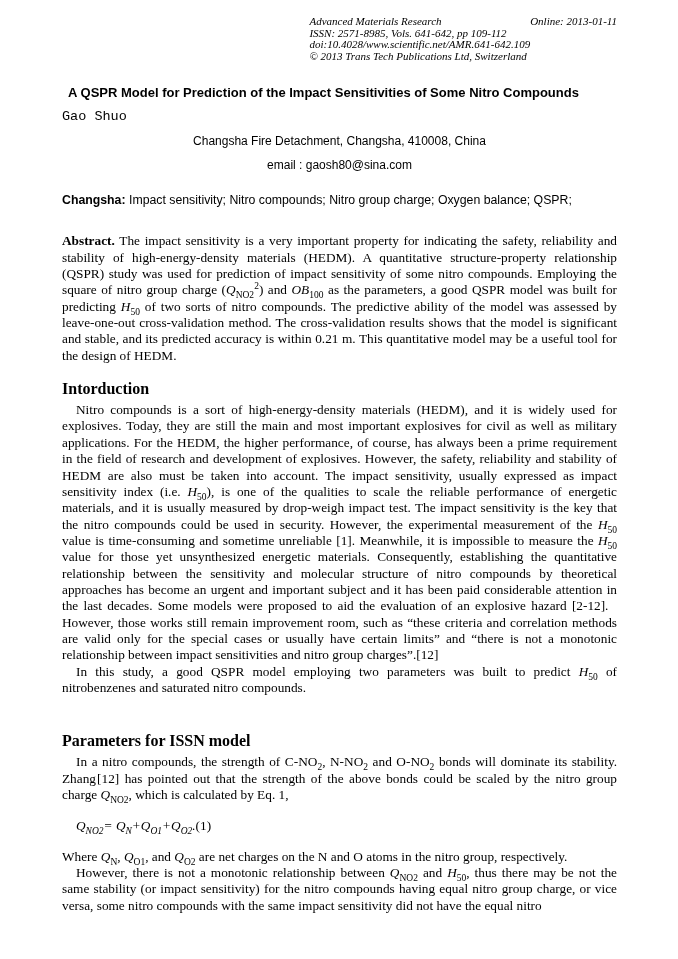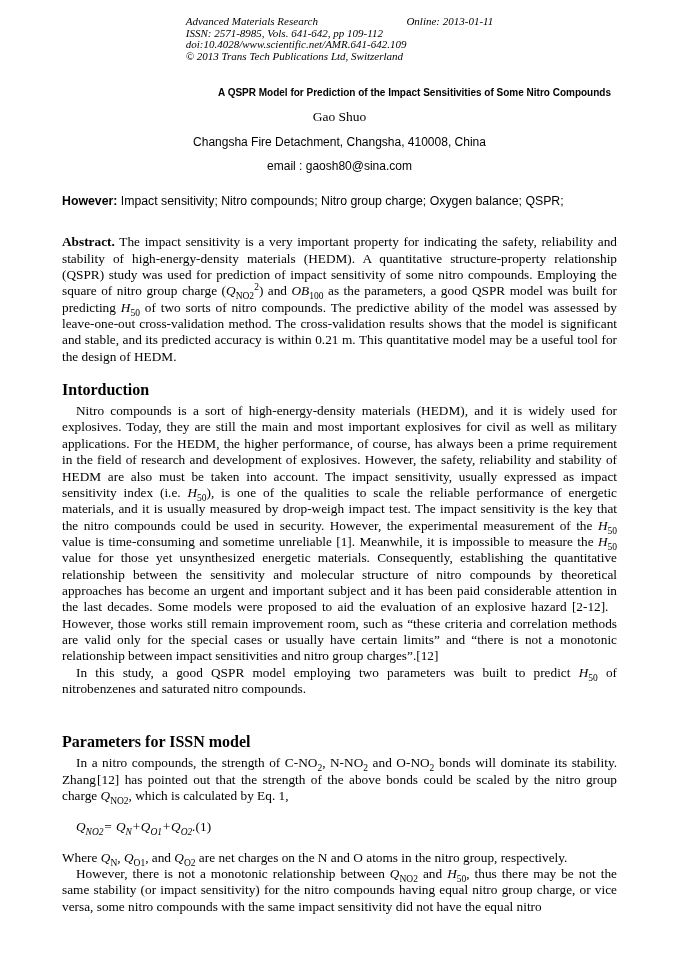--- a/index.html
+++ b/index.html
@@ -11,44 +11,44 @@
     color: #000000;
     box-sizing: border-box;
     padding: 16px 61px 0 62px;
     font-family: "Liberation Serif", serif;
     overflow: hidden;
   }
 
   
   .jheader {
     display: flex;
-    justify-content: center;
+    justify-content: flex-end;
     align-items: flex-start;
     font-family: "Liberation Serif", serif;
     font-style: italic;
     font-size: 11px;
     line-height: 11.6px;
     margin-bottom: 21px;
   }
   .jheader .left div { white-space: nowrap; }
   .jheader .right { white-space: nowrap; }
 
   
   .title {
     font-family: "Liberation Sans", sans-serif;
     font-weight: bold;
-    font-size: 10px;
+    font-size: 13px;
     line-height: 19px;
-    text-align: right;
+    text-align: left;
     margin: 0 6px 7px 6px;
   }
   .author {
-    font-family: Liberation Serif, serif;
+    font-family: Liberation Mono, monospace;
     font-size: 13.5px;
-    text-align: center;
+    text-align: left;
     margin-bottom: 10px;
   }
   .affiliation {
     font-family: "Liberation Sans", sans-serif;
     font-size: 12px;
     text-align: center;
     margin-bottom: 10px;
   }
   .email {
     font-family: "Liberation Sans", sans-serif;
@@ -113,21 +113,21 @@
 
   <h1 class="title">A QSPR Model for Prediction of the Impact Sensitivities of Some Nitro Compounds</h1>
 
   <div class="author">Gao Shuo</div>
 
   <div class="affiliation">Changsha Fire Detachment, Changsha, 410008, China</div>
 
   <div class="email">email : gaosh80@sina.com</div>
 
   <div class="keywords">
-    <b>However:</b>
+    <b>Changsha:</b>
     <span>Impact sensitivity; Nitro compounds; Nitro group charge; Oxygen balance; QSPR;</span>
   </div>
 
   <p class="abstract">
     <span class="runin">Abstract.</span>
     <span>The impact sensitivity is a very important property for indicating the safety, reliability and stability of high-energy-density materials (HEDM). A quantitative structure-property relationship (QSPR) study was used for prediction of impact sensitivity of some nitro compounds. Employing the square of nitro group charge (<i>Q</i><sub>NO2</sub><sup>2</sup>) and <i>OB</i><sub>100</sub> as the parameters, a good QSPR model was built for predicting <i>H</i><sub>50</sub> of two sorts of nitro compounds. The predictive ability of the model was assessed by leave-one-out cross-validation method. The cross-validation results shows that the model is significant and stable, and its predicted accuracy is within 0.21 m. This quantitative model may be a useful tool for the design of HEDM.</span>
   </p>
 
   <h2 class="section-heading">Intorduction</h2>
 

